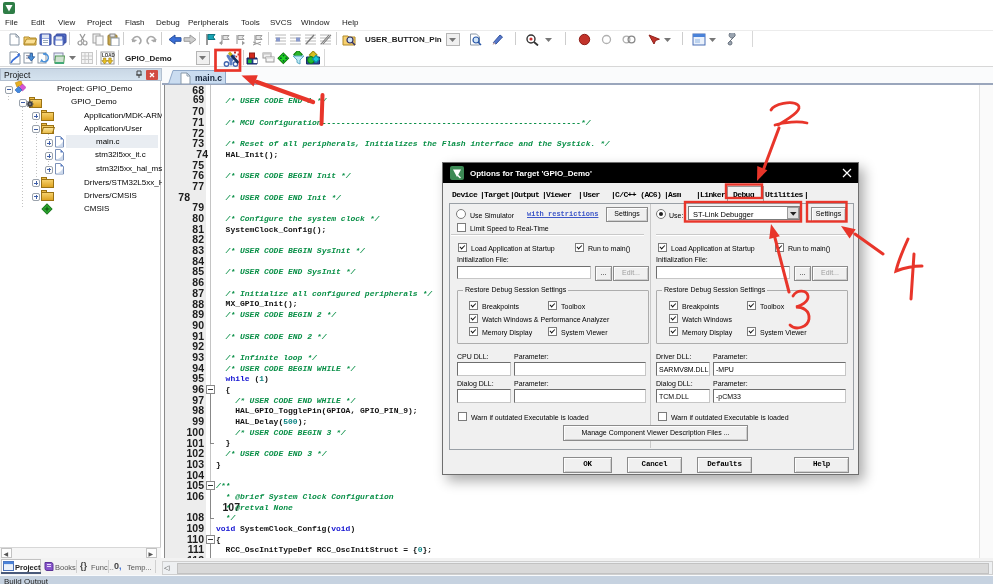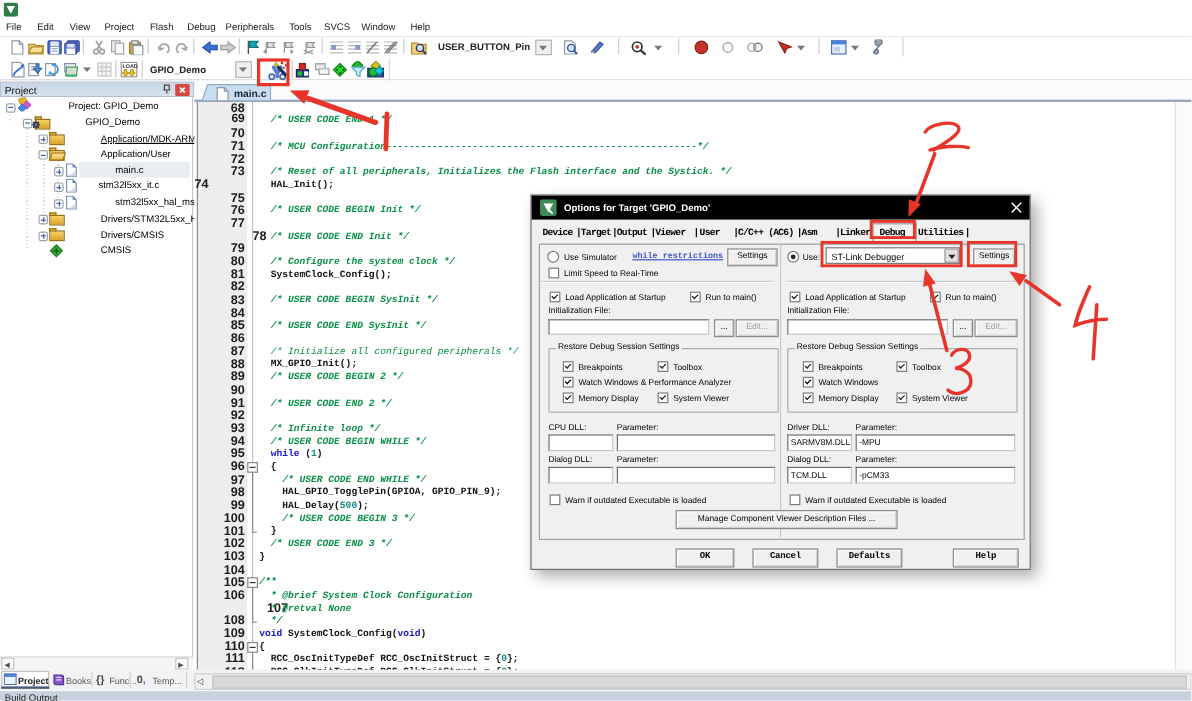--- a/index.html
+++ b/index.html
@@ -335,21 +335,21 @@
         <path d="M4 0.5 V7.5 M0.5 4 H7.5 M1.5 1.5 L6.5 6.5 M6.5 1.5 L1.5 6.5" stroke="#3c4048" stroke-width="1.1"></path>
         <circle cx="4" cy="4" r="1" fill="#888"></circle>
       </svg>
     <div class="tree-txt" style="left:44px;top:97px;">GPIO_Demo</div>
 
     <div class="expander plus" style="left:32px;top:112px;"></div>
     <div class="folder" style="left:41px;top:111.5px;">
         <span class="tab"></span>
         <span class="back"></span>
       </div>
-    <div class="tree-txt" style="left:57px;top:110.5px;text-decoration:underline;">Application/MDK-ARM</div>
+    <div class="tree-txt" style="left:57px;top:110.5px;">Application/MDK-ARM</div>
 
     <div class="expander" style="left:32px;top:125px;"></div>
     <div class="folder open" style="left:41px;top:124.5px;">
         <span class="tab"></span>
         <span class="back"></span>
         <span class="flap"></span>
       </div>
     <div class="tree-txt" style="left:57px;top:123.5px;">Application/User</div>
 
     <div class="expander plus" style="left:45px;top:139px;"></div>
@@ -359,21 +359,21 @@
       <path d="M1.5 10.5 C4 10 6.5 8 8 5.5 V11 H1.5 Z" fill="#c9d6ea" opacity="0.9"></path>
     </svg>
     <div class="tree-txt" style="left:69px;top:137px;">main.c</div>
 
     <div class="expander plus" style="left:45px;top:152px;"></div>
     <svg class="abs" style="left:55px;top:149px" width="10" height="12">
       <path d="M0.5 0.5 H5.5 L8.5 3.5 V11 H0.5 Z" fill="#fff" stroke="#7a90b8"></path>
       <path d="M5.5 0.5 L8.5 3.5 H5.5 Z" fill="#5b7fc4"></path>
       <path d="M1.5 10.5 C4 10 6.5 8 8 5.5 V11 H1.5 Z" fill="#c9d6ea" opacity="0.9"></path>
     </svg>
-    <div class="tree-txt" style="left:55px;top:150px;">stm32l5xx_it.c</div>
+    <div class="tree-txt" style="left:68px;top:150px;">stm32l5xx_it.c</div>
 
     <div class="expander plus" style="left:45px;top:165.5px;"></div>
     <svg class="abs" style="left:55px;top:162.5px" width="10" height="12">
       <path d="M0.5 0.5 H5.5 L8.5 3.5 V11 H0.5 Z" fill="#fff" stroke="#7a90b8"></path>
       <path d="M5.5 0.5 L8.5 3.5 H5.5 Z" fill="#5b7fc4"></path>
       <path d="M1.5 10.5 C4 10 6.5 8 8 5.5 V11 H1.5 Z" fill="#c9d6ea" opacity="0.9"></path>
     </svg>
     <div class="tree-txt" style="left:69px;top:163.5px;">stm32l5xx_hal_msp.c</div>
 
     <div class="expander plus" style="left:32px;top:179px;"></div>
@@ -413,25 +413,25 @@
   <div class="abs" style="left:165px;top:85px;width:41px;height:476px;background:#ededed;"></div>
   <div class="abs" style="left:163.5px;top:85px;width:1px;height:476px;background:#8a8a8a;"></div>
   <div class="abs" style="left:210px;top:85px;width:1px;height:476px;background:#c4c4c4;"></div>
   <div id="gutter">
     <div class="abs" style="left:162px;top:84.7px;width:42px;text-align:right;font-size:10.5px;font-weight:bold;color:#1c1c1c;line-height:10.5px;">68</div>
     <div class="abs" style="left:162px;top:95.4px;width:42px;text-align:right;font-size:10px;font-weight:bold;color:#1c1c1c;line-height:10.5px;">69</div>
     <div class="abs" style="left:162px;top:106.1px;width:42px;text-align:right;font-size:10.5px;font-weight:bold;color:#1c1c1c;line-height:10.5px;">70</div>
     <div class="abs" style="left:162px;top:116.8px;width:42px;text-align:right;font-size:10.5px;font-weight:bold;color:#1c1c1c;line-height:10.5px;">71</div>
     <div class="abs" style="left:162px;top:127.5px;width:42px;text-align:right;font-size:10.5px;font-weight:bold;color:#1c1c1c;line-height:10.5px;">72</div>
     <div class="abs" style="left:162px;top:138.1px;width:42px;text-align:right;font-size:10.5px;font-weight:bold;color:#1c1c1c;line-height:10.5px;">73</div>
-    <div class="abs" style="left:162px;top:148.8px;width:46px;font-size:10.5px;font-weight:bold;color:#1c1c1c;line-height:10.5px;">74</div>
+    <div class="abs" style="left:162px;top:148.8px;width:46px;text-align:right;font-size:10.5px;font-weight:bold;color:#1c1c1c;line-height:10.5px;">74</div>
     <div class="abs" style="left:162px;top:159.5px;width:42px;text-align:right;font-size:10.5px;font-weight:bold;color:#1c1c1c;line-height:10.5px;">75</div>
     <div class="abs" style="left:162px;top:170.2px;width:42px;text-align:right;font-size:10.5px;font-weight:bold;color:#1c1c1c;line-height:10.5px;">76</div>
     <div class="abs" style="left:162px;top:180.9px;width:42px;text-align:right;font-size:10.5px;font-weight:bold;color:#1c1c1c;line-height:10.5px;">77</div>
-    <div class="abs" style="left:162px;top:191.6px;width:28px;text-align:right;font-size:10.5px;font-weight:bold;color:#1c1c1c;line-height:10.5px;margin-left:32px;">78</div>
+    <div class="abs" style="left:162px;top:191.6px;width:28px;text-align:right;font-size:10.5px;font-weight:bold;color:#1c1c1c;line-height:10.5px;">78</div>
     <div class="abs" style="left:162px;top:202.3px;width:42px;text-align:right;font-size:10.5px;font-weight:bold;color:#1c1c1c;line-height:10.5px;">79</div>
     <div class="abs" style="left:162px;top:213.0px;width:42px;text-align:right;font-size:10.5px;font-weight:bold;color:#1c1c1c;line-height:10.5px;">80</div>
     <div class="abs" style="left:162px;top:223.7px;width:42px;text-align:right;font-size:10.5px;font-weight:bold;color:#1c1c1c;line-height:10.5px;">81</div>
     <div class="abs" style="left:162px;top:234.4px;width:42px;text-align:right;font-size:10.5px;font-weight:bold;color:#1c1c1c;line-height:10.5px;">82</div>
     <div class="abs" style="left:162px;top:245.0px;width:42px;text-align:right;font-size:10.5px;font-weight:bold;color:#1c1c1c;line-height:10.5px;">83</div>
     <div class="abs" style="left:162px;top:255.7px;width:42px;text-align:right;font-size:10.5px;font-weight:bold;color:#1c1c1c;line-height:10.5px;">84</div>
     <div class="abs" style="left:162px;top:266.4px;width:42px;text-align:right;font-size:10.5px;font-weight:bold;color:#1c1c1c;line-height:10.5px;">85</div>
     <div class="abs" style="left:162px;top:277.1px;width:42px;text-align:right;font-size:10.5px;font-weight:bold;color:#1c1c1c;line-height:10.5px;">86</div>
     <div class="abs" style="left:162px;top:287.8px;width:42px;text-align:right;font-size:10.5px;font-weight:bold;color:#1c1c1c;line-height:10.5px;">87</div>
     <div class="abs" style="left:162px;top:298.5px;width:42px;text-align:right;font-size:10.5px;font-weight:bold;color:#1c1c1c;line-height:10.5px;">88</div>
@@ -464,21 +464,21 @@
     <div class="abs mono codeln" style="left:216px;top:96.3px;font-size:8px;font-weight:bold;color:#111;line-height:9px;">  <s class="cg">/* USER CODE END 1 */</s></div>
     <div class="abs mono codeln" style="left:216px;top:117.7px;font-size:8px;font-weight:bold;color:#111;line-height:9px;">  <s class="cg">/* MCU Configuration------------------------------------------------------*/</s></div>
     <div class="abs mono codeln" style="left:216px;top:139.0px;font-size:8px;font-weight:bold;color:#111;line-height:9px;">  <s class="cg">/* Reset of all peripherals, Initializes the Flash interface and the Systick. */</s></div>
     <div class="abs mono codeln" style="left:216px;top:149.7px;font-size:8px;font-weight:bold;color:#111;line-height:9px;">  HAL_Init();</div>
     <div class="abs mono codeln" style="left:216px;top:171.1px;font-size:8px;font-weight:bold;color:#111;line-height:9px;">  <s class="cg">/* USER CODE BEGIN Init */</s></div>
     <div class="abs mono codeln" style="left:216px;top:192.5px;font-size:8px;font-weight:bold;color:#111;line-height:9px;">  <s class="cg">/* USER CODE END Init */</s></div>
     <div class="abs mono codeln" style="left:216px;top:213.9px;font-size:8px;font-weight:bold;color:#111;line-height:9px;">  <s class="cg">/* Configure the system clock */</s></div>
     <div class="abs mono codeln" style="left:216px;top:224.6px;font-size:8px;font-weight:bold;color:#111;line-height:9px;">  SystemClock_Config();</div>
     <div class="abs mono codeln" style="left:216px;top:245.9px;font-size:8px;font-weight:bold;color:#111;line-height:9px;text-align:center;">  <s class="cg">/* USER CODE BEGIN SysInit */</s></div>
     <div class="abs mono codeln" style="left:216px;top:267.3px;font-size:8px;font-weight:bold;color:#111;line-height:9px;">  <s class="cg">/* USER CODE END SysInit */</s></div>
-    <div class="abs mono codeln" style="left:216px;top:288.7px;font-size:8px;font-weight:normal;color:#111;line-height:9px;">  <s class="cg">/* Initialize all configured peripherals */</s></div>
+    <div class="abs mono codeln" style="left:216px;top:288.7px;font-size:8px;font-weight:bold;color:#111;line-height:9px;">  <s class="cg">/* Initialize all configured peripherals */</s></div>
     <div class="abs mono codeln" style="left:216px;top:299.4px;font-size:8px;font-weight:bold;color:#111;line-height:9px;">  MX_GPIO_Init();</div>
     <div class="abs mono codeln" style="left:216px;top:310.1px;font-size:8px;font-weight:bold;color:#111;line-height:9px;">  <s class="cg">/* USER CODE BEGIN 2 */</s></div>
     <div class="abs mono codeln" style="left:216px;top:331.5px;font-size:8px;font-weight:bold;color:#111;line-height:9px;">  <s class="cg">/* USER CODE END 2 */</s></div>
     <div class="abs mono codeln" style="left:216px;top:352.9px;font-size:8px;font-weight:bold;color:#111;line-height:9px;">  <s class="cg">/* Infinite loop */</s></div>
     <div class="abs mono codeln" style="left:216px;top:363.5px;font-size:8px;font-weight:bold;color:#111;line-height:9px;">  <s class="cg">/* USER CODE BEGIN WHILE */</s></div>
     <div class="abs mono codeln" style="left:216px;top:374.2px;font-size:8px;font-weight:bold;color:#111;line-height:9px;">  <s class="ck">while</s> (<s class="cn">1</s>)</div>
     <div class="abs mono codeln" style="left:216px;top:384.9px;font-size:8px;font-weight:bold;color:#111;line-height:9px;">  {</div>
     <div class="abs mono codeln" style="left:216px;top:395.6px;font-size:8px;font-weight:bold;color:#111;line-height:9px;">    <s class="cg">/* USER CODE END WHILE */</s></div>
     <div class="abs mono codeln" style="left:216px;top:406.3px;font-size:8px;font-weight:bold;color:#111;line-height:9px;">    HAL_GPIO_TogglePin(GPIOA, GPIO_PIN_9);</div>
     <div class="abs mono codeln" style="left:216px;top:417.0px;font-size:8px;font-weight:bold;color:#111;line-height:9px;">    HAL_Delay(<s class="cn">500</s>);</div>
@@ -581,21 +581,21 @@
         <span class="abs" style="left:361px;">|</span>
     </div>
     <div class="abs" style="left:284px;top:23px;width:37px;height:17px;background:#f2f2f2;border:1px solid #999;border-bottom:none;box-sizing:border-box;"></div>
     <div class="abs mono" style="left:290px;top:27px;font-size:8px;letter-spacing:-0.6px;font-weight:bold;color:#000;">Debug</div>
 
     <div class="abs" style="left:6px;top:40px;width:405px;height:247px;border:1px solid #9aa0a6;box-sizing:border-box;"></div>
     <div class="abs" style="left:207px;top:41px;width:1px;height:244px;background:#c9c9c9;"></div>
 
     <div class="rad" style="left:13px;top:46px;"></div>
     <div class="dlab" style="left:27px;top:47.5px;">Use Simulator</div>
-    <div class="abs mono" style="left:84px;top:47px;font-size:7px;font-weight:bold;color:#3c56c8;text-decoration:underline;">while restrictions</div>
+    <div class="abs mono" style="left:84px;top:47px;font-size:7px;font-weight:bold;color:#3c56c8;text-decoration:underline;">with restrictions</div>
     <div class="dbtn" style="left:163px;top:44px;width:40px;height:13px;line-height:12px;">Settings</div>
     <div class="chk" style="left:14px;top:60px;"></div>
     <div class="dlab" style="left:27px;top:60.5px;">Limit Speed to Real-Time</div>
     <div class="abs" style="left:8px;top:71px;width:193px;height:1px;background:#c9c9c9;border-bottom:1px solid #fff;"></div>
     <div class="abs" style="left:213px;top:71px;width:196px;height:1px;background:#c9c9c9;border-bottom:1px solid #fff;"></div>
 
     <div class="chk c1" style="left:15px;top:80px;"></div>
     <div class="dlab" style="left:28px;top:80.5px;">Load Application at Startup</div>
     <div class="chk c1" style="left:132px;top:80px;"></div>
     <div class="dlab" style="left:145px;top:80.5px;">Run to main()</div>

